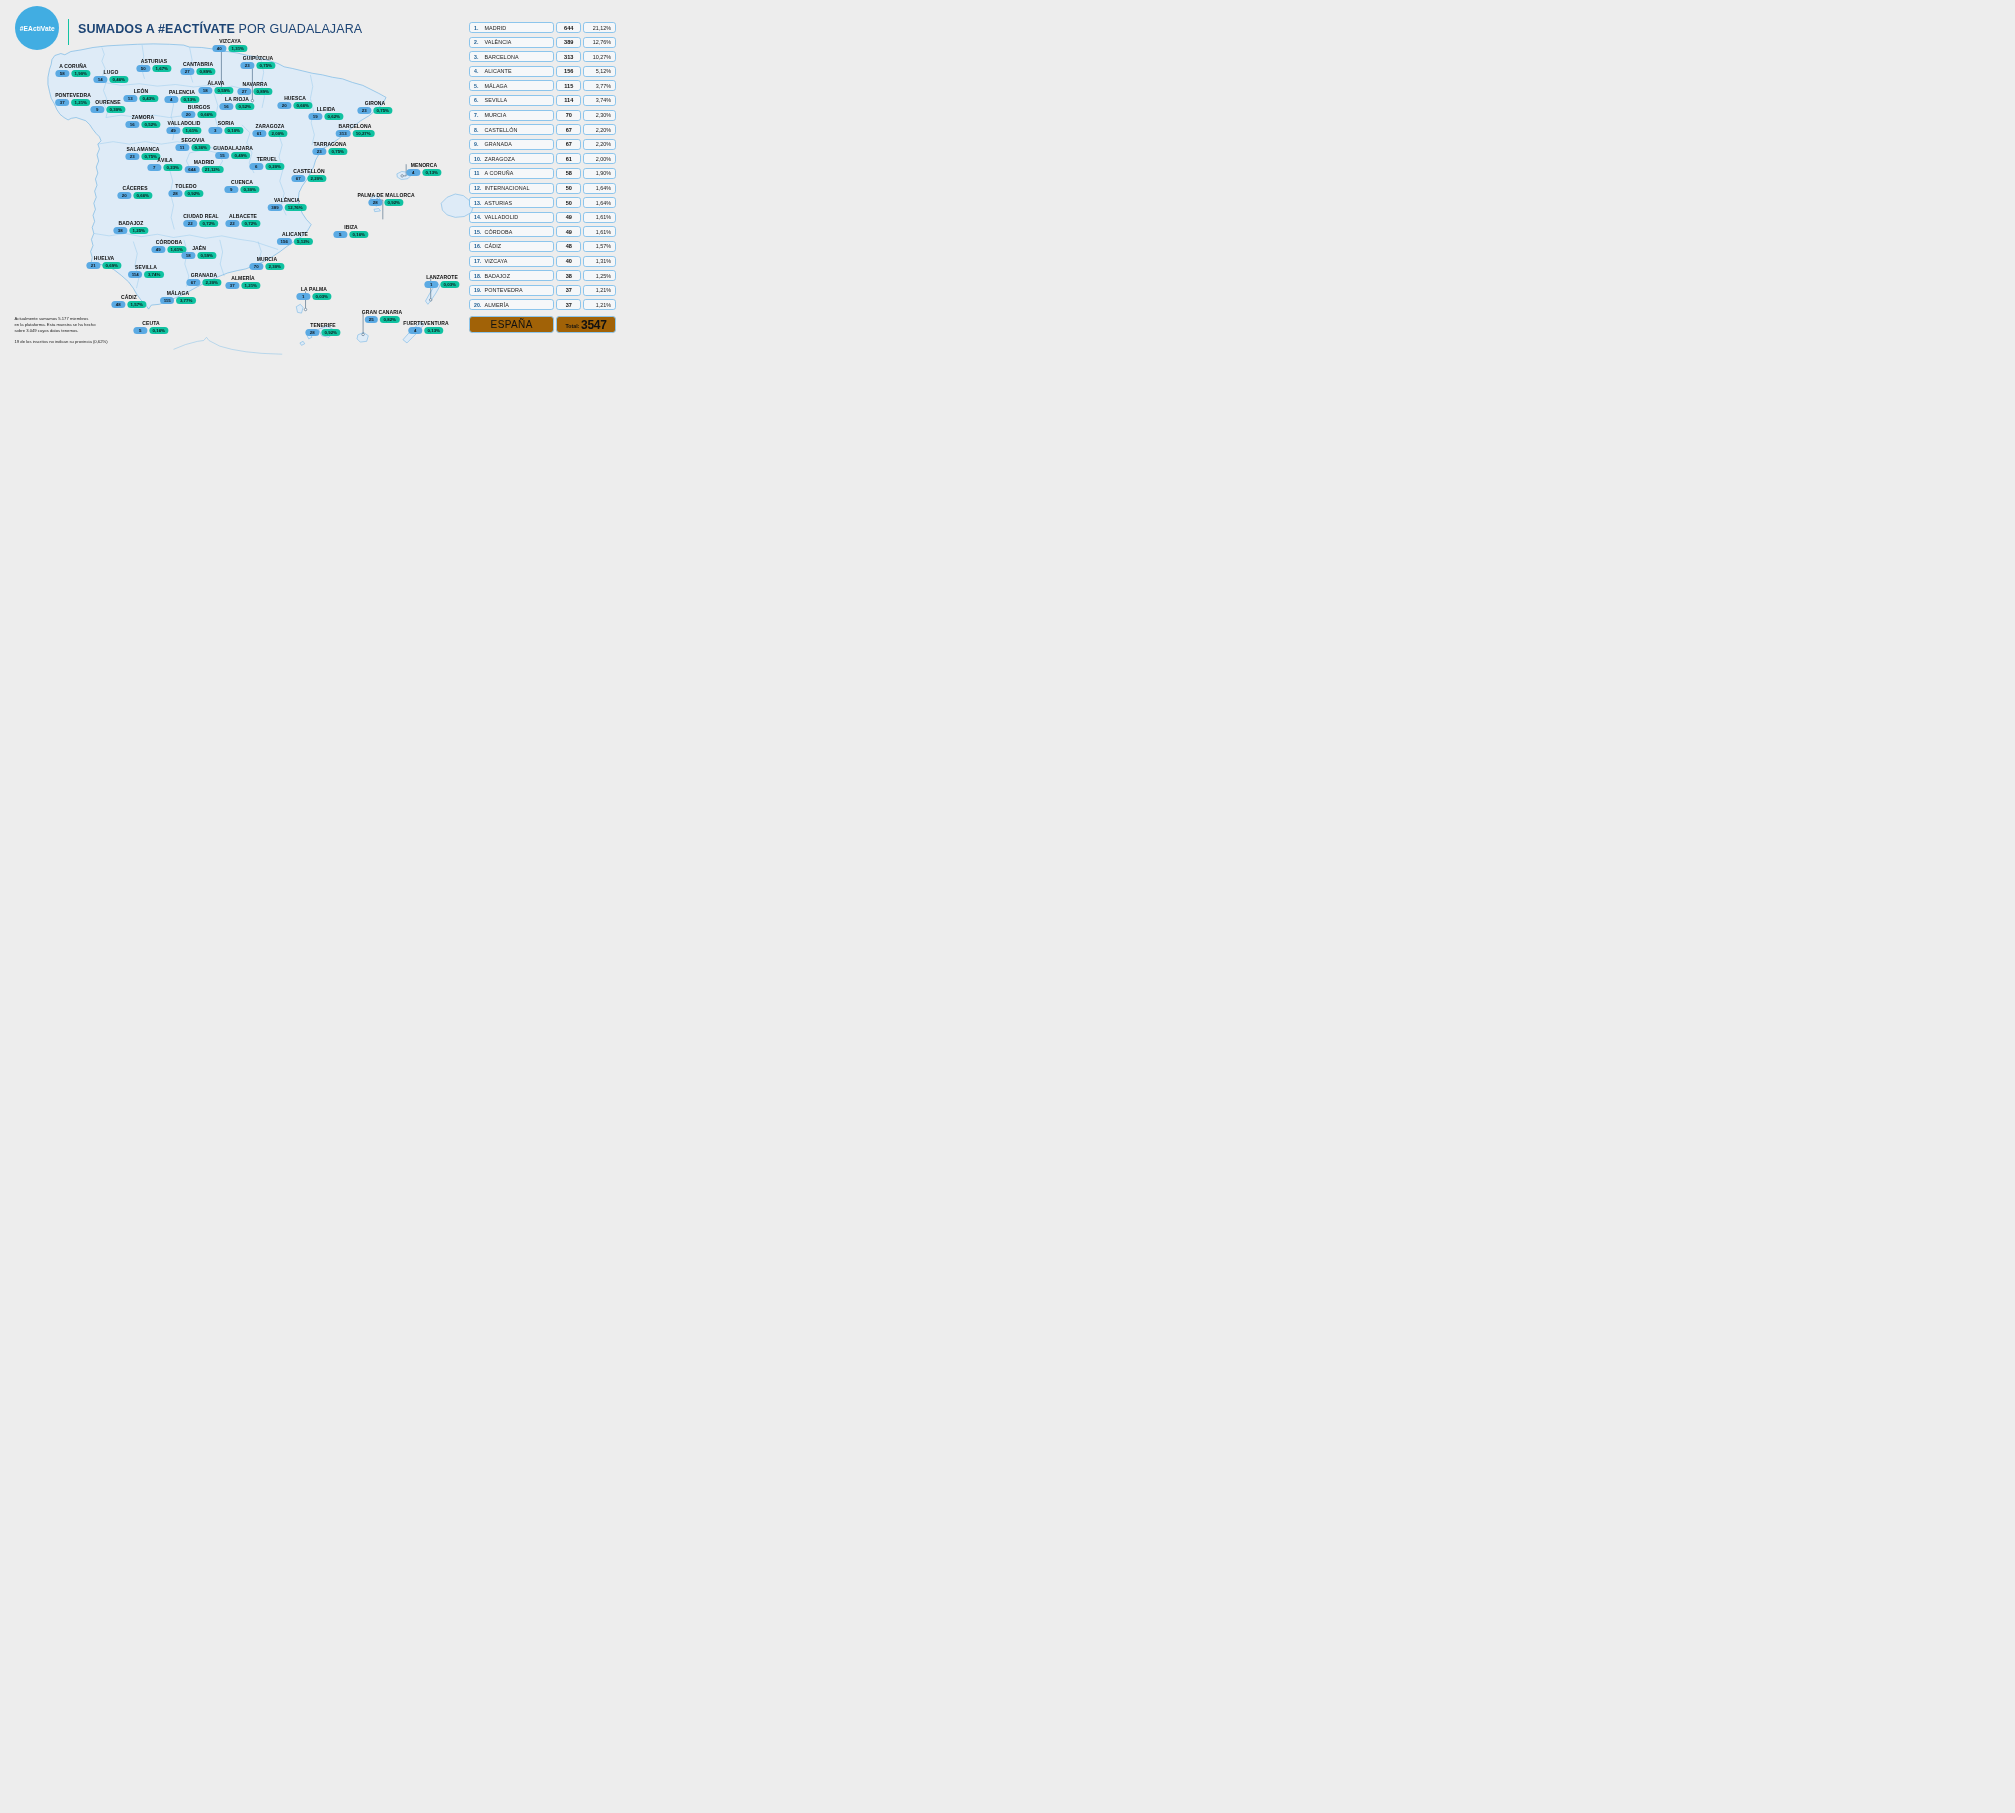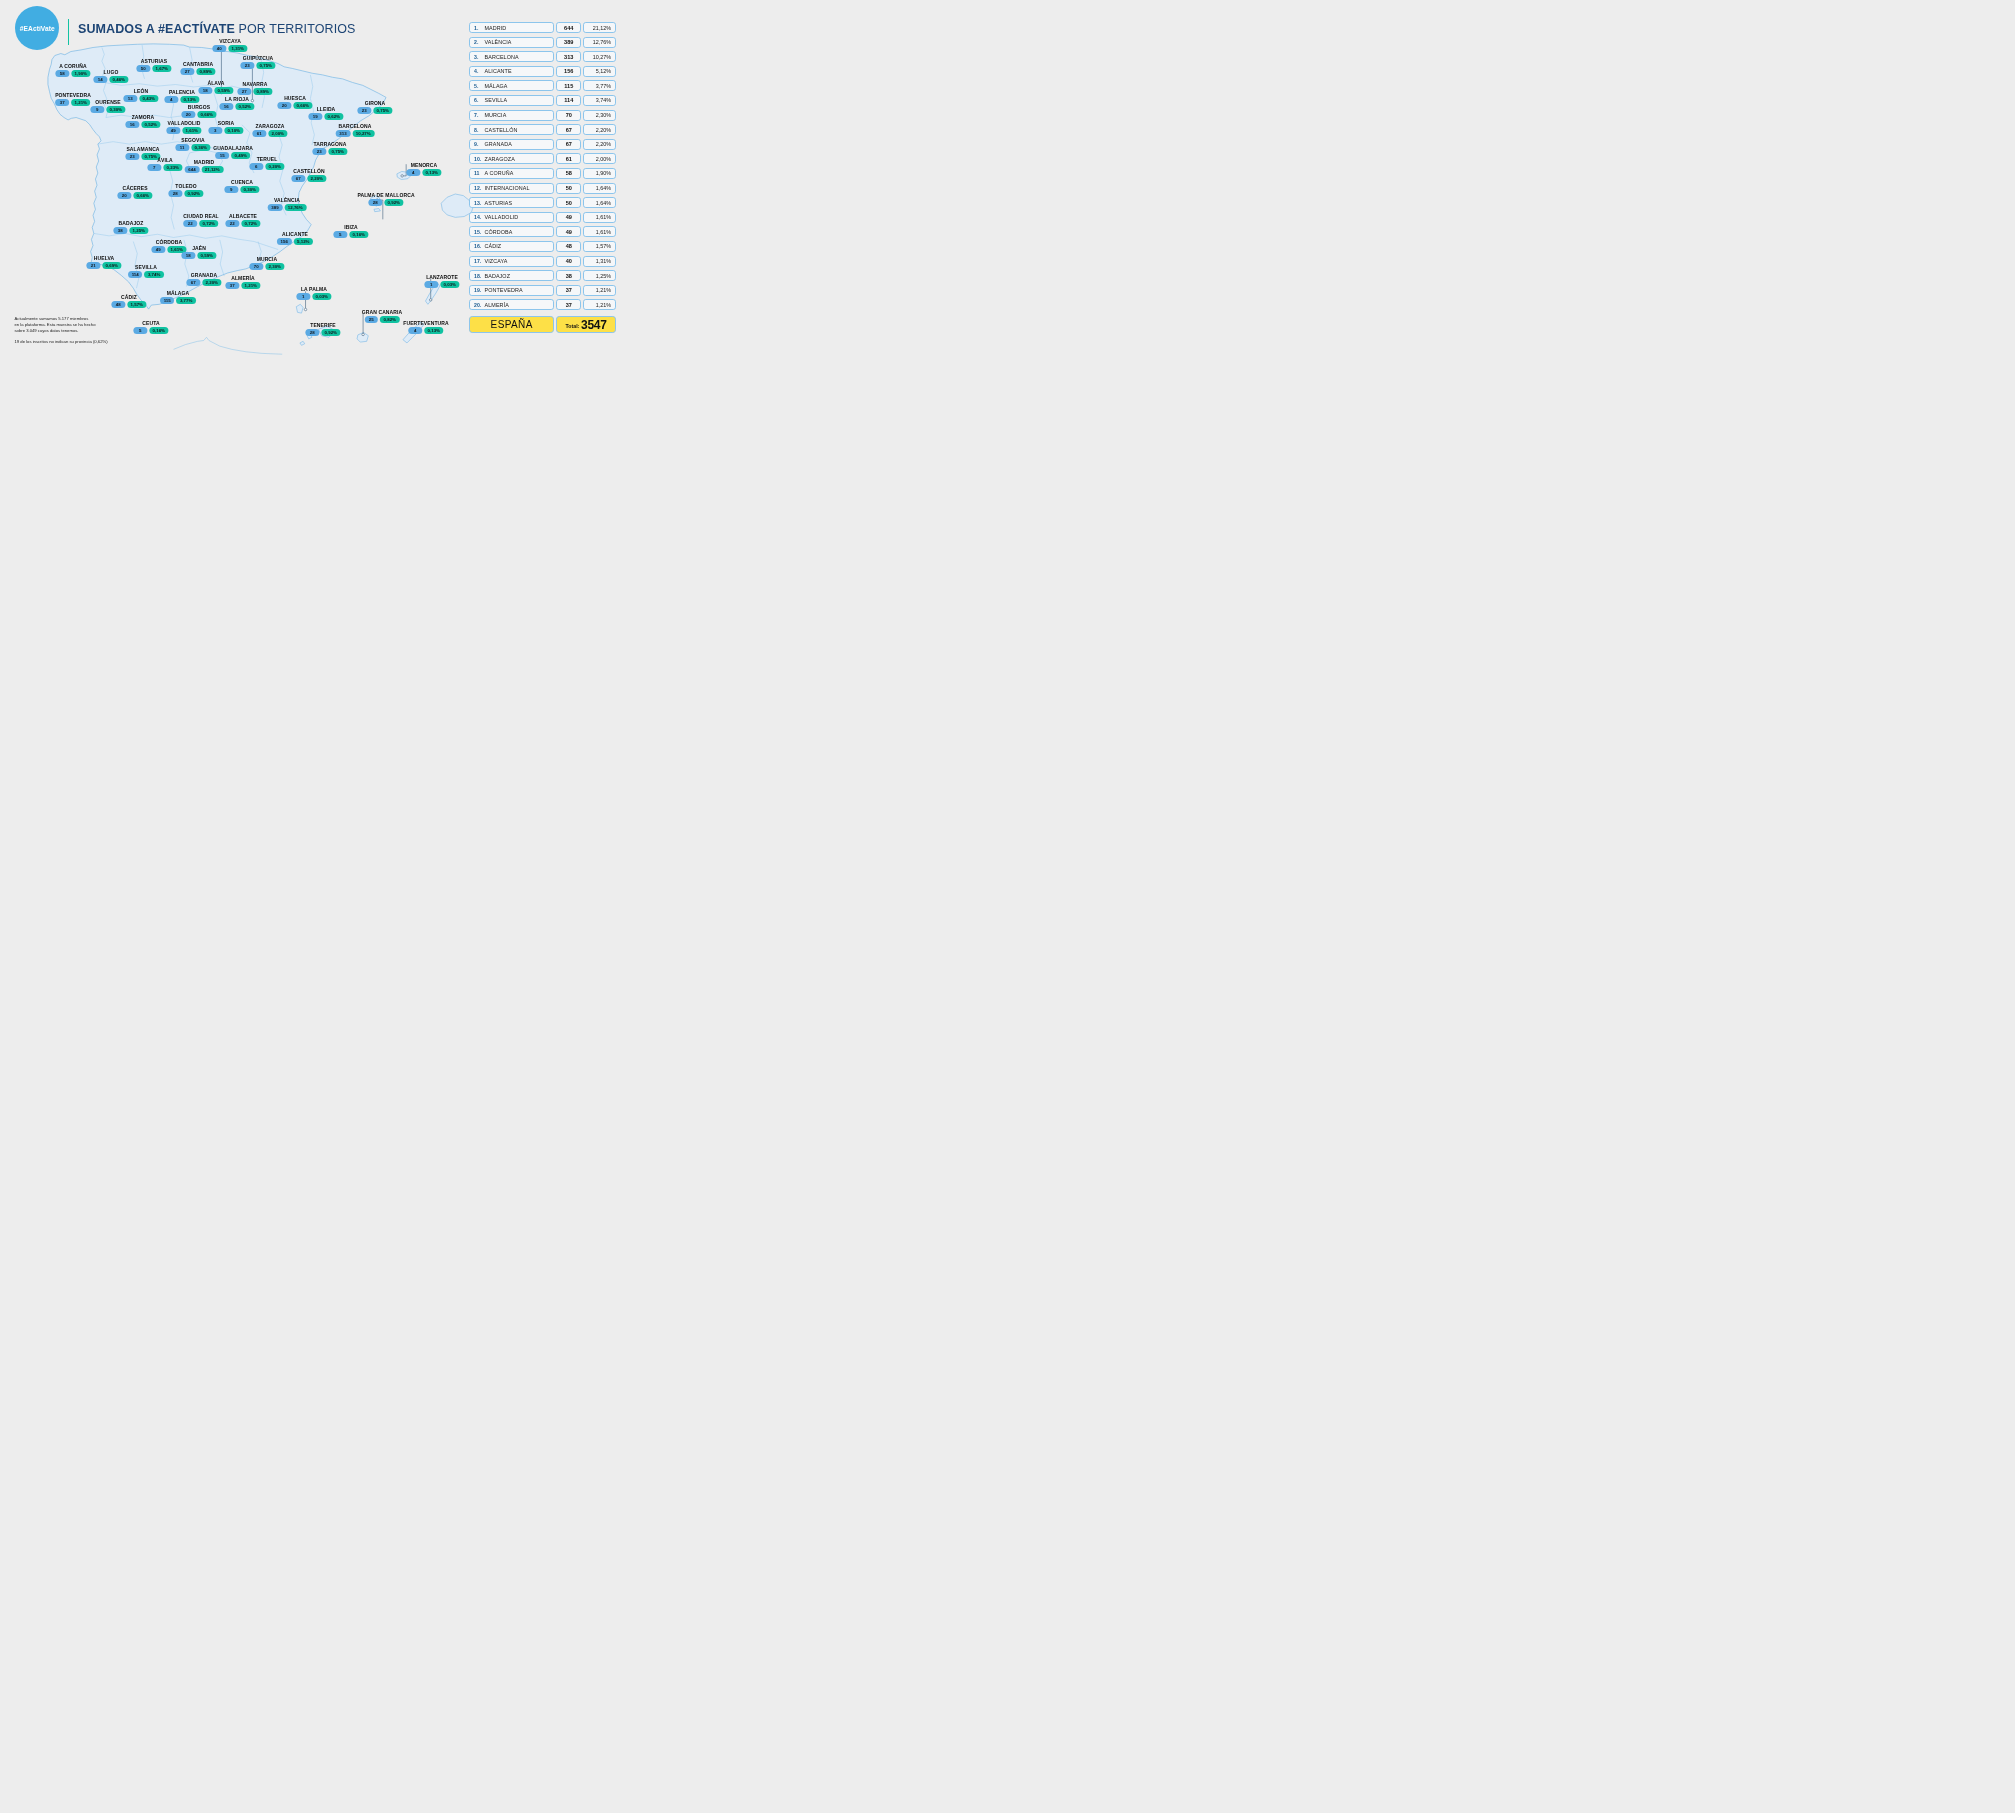--- a/index.html
+++ b/index.html
@@ -32,21 +32,21 @@
   .table{position:absolute;left:469px;top:22px;width:147px;display:flex;flex-direction:column;gap:3.6px;z-index:4;}
   .trow{display:flex;gap:2px;height:11px;}
   .cell{border:0.4px solid #8CC5EC;border-radius:2.8px;background:#F5F7F9;
         display:flex;align-items:center;box-sizing:border-box;}
   .cell.namec{width:86px;padding:0 4px;}
   .cell.countc{width:25px;justify-content:center;font-size:5.6px;font-weight:800;color:#111;}
   .cell.pctc{width:33px;justify-content:flex-end;padding:0 4px;font-size:5.4px;color:#1b1b1b;}
   .rank{color:#1C5C90;font-weight:800;font-size:5.2px;width:10.5px;flex:none;}
   .rname{font-size:5.4px;color:#1b1b1b;letter-spacing:0.1px;}
   .totalrow{position:absolute;left:469px;top:316px;width:147px;display:flex;gap:2px;height:17px;z-index:4;}
-  .tcell{border:0.4px solid #8CC5EC;border-radius:3.2px;background:#fde047;box-sizing:border-box;
+  .tcell{border:0.4px solid #8CC5EC;border-radius:3.2px;background:#a16207;box-sizing:border-box;
          display:flex;align-items:center;justify-content:center;}
   .tcell.country{width:86px;font-size:10px;font-weight:400;letter-spacing:0.4px;color:#111;}
   .tcell.total{width:60px;gap:1.6px;}
   .tcell.total .tlabel{font-size:5.2px;font-weight:800;color:#111;align-self:flex-end;margin-bottom:2.8px;}
   .tcell.total .tvalue{font-size:12px;font-weight:800;color:#111;letter-spacing:-0.2px;}
   
   .footnote{position:absolute;left:14.5px;top:316px;width:121px;font-size:4.2px;color:#222;
             line-height:1.4;z-index:4;}
   .footnote .p1{white-space:pre-line;margin:0 0 5.6px 0;}
   .footnote .p2{margin:0;}
@@ -112,21 +112,21 @@
     <path d="M1069,692 L1069,742"></path>
       <circle cx="1069" cy="745" r="3" fill="#fff"></circle>
   </g>
 </svg>
 
 <div class="logo">
   <span>#EActíVate</span>
 </div>
 <div class="divider"></div>
 <div class="title">
-  <span class="strong">SUMADOS A #EACTÍVATE</span><span class="light"> POR TERRITORIOS</span>
+  <span class="strong">SUMADOS A #EACTÍVATE</span><span class="light"> POR GUADALAJARA</span>
 </div>
 
 <div id="map-labels">
   <div class="prov" style="left: 230px; top: 38px;">
     <div class="prov-name">VIZCAYA</div>
     <div class="pills">
       <span class="pill blue">40</span>
       <span class="pill teal">1,31%</span>
     </div>
   </div>

